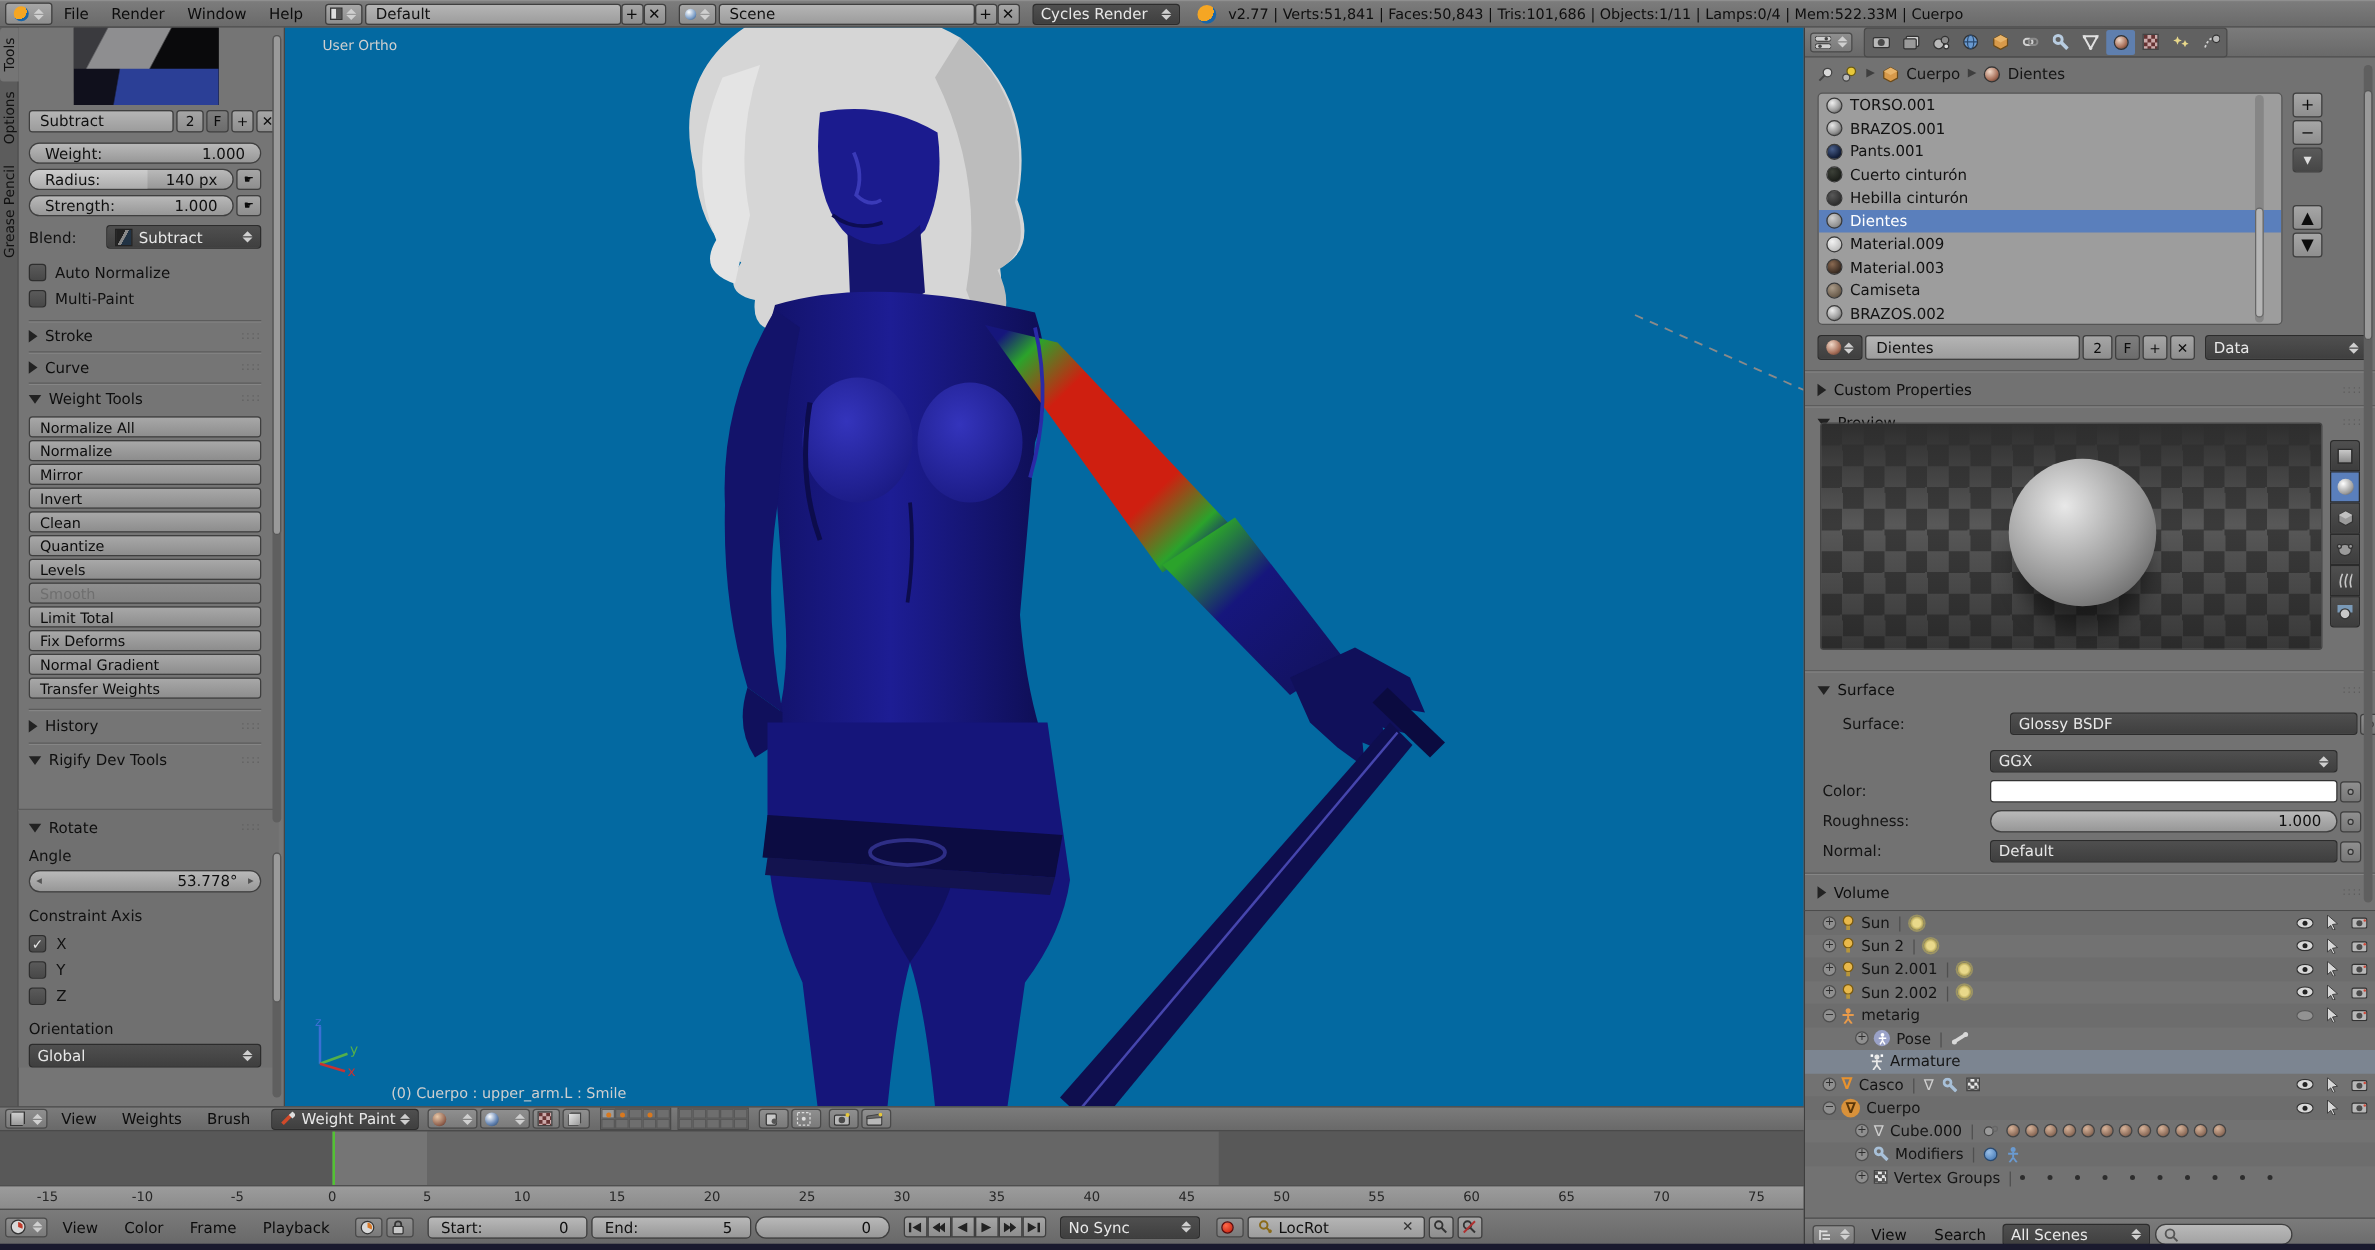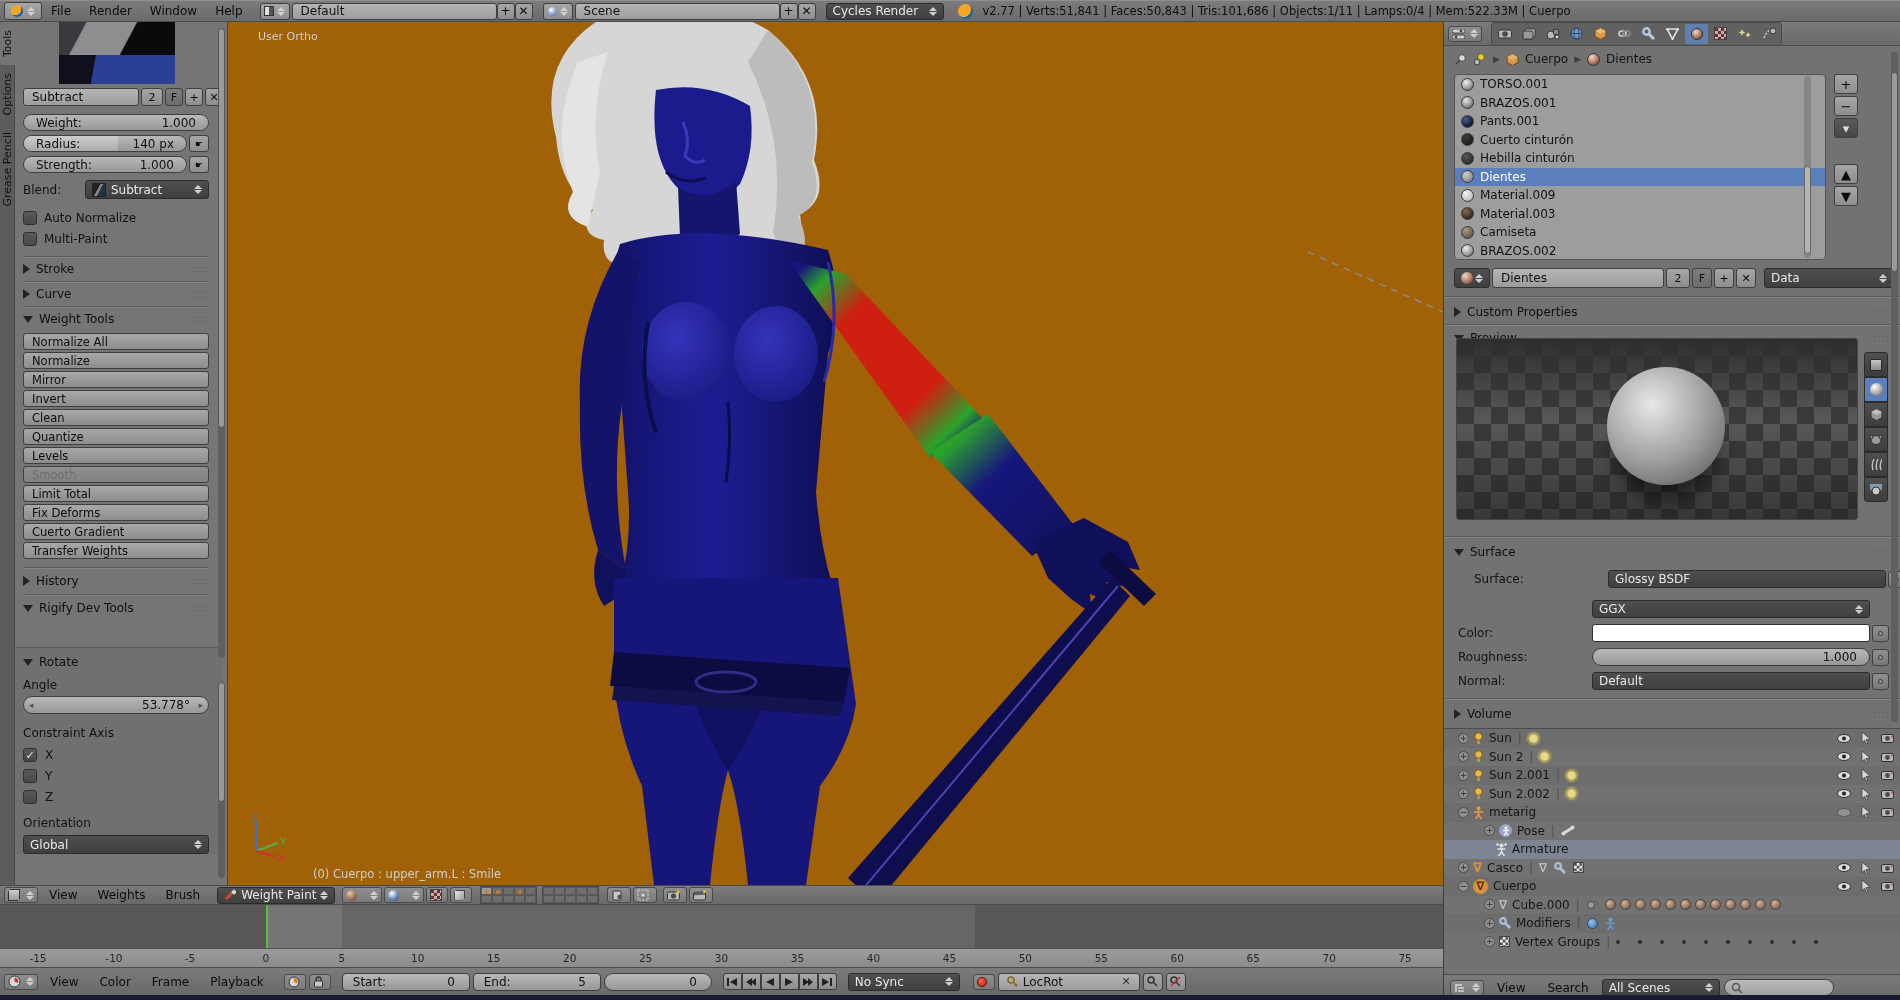--- a/index.html
+++ b/index.html
@@ -29,21 +29,21 @@
   .grip { margin-left:auto; color:#5e5e5e; font-size:9px; letter-spacing:1px; }
   .chk { width:14px; height:14px; border-radius:3px; background:linear-gradient(#5a5a5a,#484848); border:1px solid #2e2e2e; display:inline-flex; align-items:center; justify-content:center; color:#e8e8e8; font-size:11px; }
   .sep-line { height:1px; background:#5c5c5c; box-shadow:0 1px 0 #858585; }
   .field { background:linear-gradient(#b5b5b5,#9c9c9c); border:1px solid #3f3f3f; border-radius:3px; color:#101010; display:flex; align-items:center; padding:0 8px; }
   
   #topbar { position:absolute; left:0; top:0; width:1900px; height:22px; z-index:30; }
   #topbar .appbtn { width:38px; height:18px; margin-left:4px; }
   .blender-logo { width:15px; height:15px; border-radius:50%; background:radial-gradient(circle at 35% 35%, #f5a623 55%, #1b65a6 56%); position:relative; }
   .stats { color:#0e0e0e; font-size:11.5px; margin-left:10px; white-space:nowrap; }
   
-  #viewport { position:absolute; left:228px; top:22px; width:1215px; height:863px; background:#a16207; overflow:hidden; }
+  #viewport { position:absolute; left:228px; top:22px; width:1215px; height:863px; background:#0369a1; overflow:hidden; }
   .vp-label { position:absolute; left:30px; top:8px; color:#d0d0d0; font-size:11px; }
   .vp-status { position:absolute; left:85px; bottom:4px; color:#cfcfcf; font-size:11.5px; }
   #vp-header { position:absolute; left:0; top:885px; width:1443px; height:20px; z-index:10; background:linear-gradient(#7b7b7b,#696969); border-top:1px solid #4a4a4a; border-bottom:1px solid #4a4a4a; display:flex; align-items:center; gap:2px; padding:0 4px; }
   .hdr-btn { height:16px; border-radius:3px; background:linear-gradient(#8f8f8f,#7a7a7a); border:1px solid #4a4a4a; display:flex; align-items:center; padding:0 3px; gap:2px; }
   .layer-grid { display:grid; grid-template-columns:repeat(5,11px); grid-template-rows:repeat(2,8px); border:1px solid #4a4a4a; }
   .layer-grid i { border:1px solid #585858; background:#6e6e6e; position:relative; }
   .layer-grid i.on { background:#9a9a9a; }
   .layer-grid i.dot::after { content:""; position:absolute; left:3px; top:1.5px; width:4px; height:4px; border-radius:50%; background:#d8781e; }
   
   #tabstrip { position:absolute; left:0; top:22px; width:15px; height:863px; background:#5c5c5c; border-right:1px solid #4a4a4a; z-index:5; }
@@ -330,21 +330,21 @@
     <div class="wtbtn">Normalize All</div>
         <div class="wtbtn">Normalize</div>
         <div class="wtbtn">Mirror</div>
         <div class="wtbtn">Invert</div>
         <div class="wtbtn">Clean</div>
         <div class="wtbtn">Quantize</div>
         <div class="wtbtn">Levels</div>
         <div class="wtbtn disabled">Smooth</div>
         <div class="wtbtn">Limit Total</div>
         <div class="wtbtn">Fix Deforms</div>
-        <div class="wtbtn">Cuerto Gradient</div>
+        <div class="wtbtn">Normal Gradient</div>
         <div class="wtbtn">Transfer Weights</div>
       </div>
     <div class="sep-line" style="margin:8px 14px 0 0;"></div>
     <div class="panel-hdr" style="height:26px;margin-right:14px;">
       <span class="tri right"></span>
         <span>History</span>
         <span class="grip">::::</span>
     </div>
     <div class="sep-line" style="margin-right:14px;"></div>
     <div class="panel-hdr" style="height:26px;margin-right:14px;">

